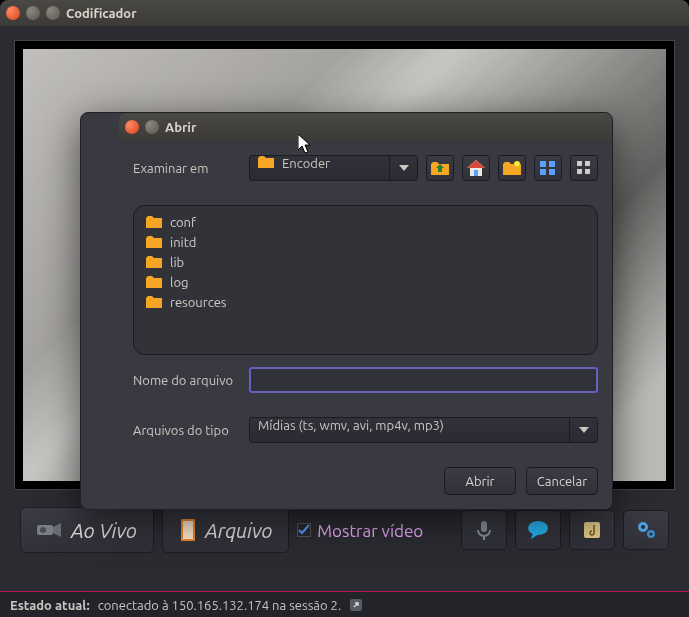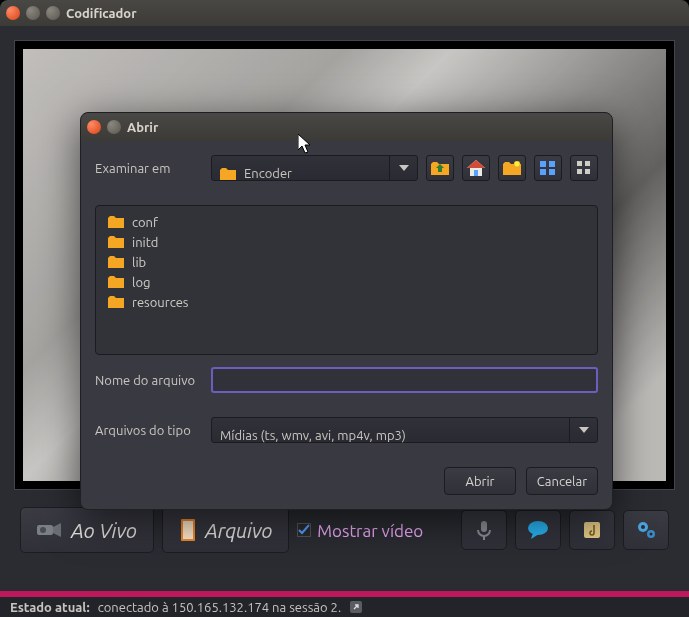--- a/index.html
+++ b/index.html
@@ -17,34 +17,34 @@
   .video-bg { position:absolute; inset:8px; background: linear-gradient(135deg, #c8c5c2 0%, #a9a7a4 30%, #d0cecb 40%, #5f5e5c 70%, #c2c0bd 90%); filter: blur(0.5px) contrast(0.9); }
   
   .toolbar { display:flex; gap:8px; align-items:center; margin-top:14px; height:52px; padding:0 6px; }
   .big-btn { display:flex; align-items:center; gap:8px; padding:0 16px; height:46px; background: linear-gradient(#3a3b43, #2f3038); border:1px solid #1c1d22; border-radius:5px; color:#e6e4e0; font-size:20px; cursor:pointer;font-style:italic; }
   .chk-wrap { display:flex; align-items:center; gap:6px; color:#f0abfc; font-size:17px; }
   .chk { width:14px; height:14px; background:#2a2b33; border:1px solid #555; display:flex; align-items:center; justify-content:center; }
   .chk svg { width:12px; height:12px; }
   .spacer { flex:1; }
   .small-btn { width:46px; height:40px; background: linear-gradient(#3a3b43, #2f3038); border:1px solid #1c1d22; border-radius:5px; display:flex; align-items:center; justify-content:center; cursor:pointer; }
 
-  .status { position:absolute; bottom:0; left:0; right:0; height:26px; background:#23242a; border-top:6px solid #be185d; display:flex; align-items:center; padding:0 10px; gap:8px; color:#c7c4bf; font-size:13px; }
+  .status { position:absolute; bottom:0; left:0; right:0; height:26px; background:#23242a; border-top:1px solid #be185d; display:flex; align-items:center; padding:0 10px; gap:8px; color:#c7c4bf; font-size:13px; }
   .status-label { font-weight:bold; }
   .ext-icon { width:14px; height:14px; }
 
   
-  .dialog { position:absolute; top:112px; left:80px; width:533px; background:#393a41; border-radius:8px; box-shadow: 0 10px 40px rgba(0,0,0,0.6); border:1px solid #1f2025; }
+  .dialog { position:absolute; top:112px; left:80px; width:533px; background:#393a41; border-radius:8px; box-shadow: 0 10px 40px rgba(0,0,0,0.6); border:1px solid #1f2025;padding-left:38px; }
   .dlg-titlebar { height:28px; background: linear-gradient(#4a4844,#3c3a36); display:flex; align-items:center; padding:0 6px; gap:6px; border-radius:8px 8px 0 0; }
   .dlg-body { padding:14px; color:#c9c6c0; font-size:13px; }
   .row { display:flex; align-items:center; gap:8px; margin-bottom:24px; }
   .row-label { width:108px; }
-  .combo { flex:1; height:26px; background: linear-gradient(#303139,#2a2b32); border:1px solid #1b1c21; border-radius:3px; display:flex; align-items:flex-end; padding:0 8px; gap:8px; position:relative; }
+  .combo { flex:1; height:26px; background: linear-gradient(#303139,#2a2b32); border:1px solid #1b1c21; border-radius:3px; display:flex; align-items:flex-start; padding:0 8px; gap:8px; position:relative; }
   .combo-arrow { position:absolute; right:0; top:0; width:28px; height:100%; border-left:1px solid #1b1c21; display:flex; align-items:center; justify-content:center; }
   .tb-btn { width:28px; height:26px; background: linear-gradient(#3a3b43,#2f3038); border:1px solid #1b1c21; border-radius:3px; display:flex; align-items:center; justify-content:center; cursor:pointer; }
-  .file-list { background:#323339; border:1px solid #1b1c21; border-radius:4px; height:150px; padding:6px 8px; overflow:auto; }
+  .file-list { background:#323339; border:1px solid #1b1c21; border-radius:11px; height:150px; padding:6px 8px; overflow:auto; }
   .file-item { display:flex; align-items:center; gap:8px; height:20px; color:#cfcdc7; font-size:13px; cursor:pointer; padding:0 4px;}
   .folder-ico { width:16px; height:12px; }
   .text-input { flex:1; height:26px; background:#303139; border:2px solid #6a5fbf; border-radius:3px; color:#ddd; padding:0 6px; outline:none; }
   .dlg-btns { display:flex; justify-content:flex-end; gap:10px; margin-top:14px; }
   .dlg-btn { min-width:72px; height:28px; background: linear-gradient(#3a3b43,#2f3038); border:1px solid #1b1c21; border-radius:4px; color:#d7d4ce; font-size:13px; cursor:pointer; }
 
   .cursor { position:absolute; top:134px; left:298px; pointer-events:none; }
 
   
   svg { display:block; }

